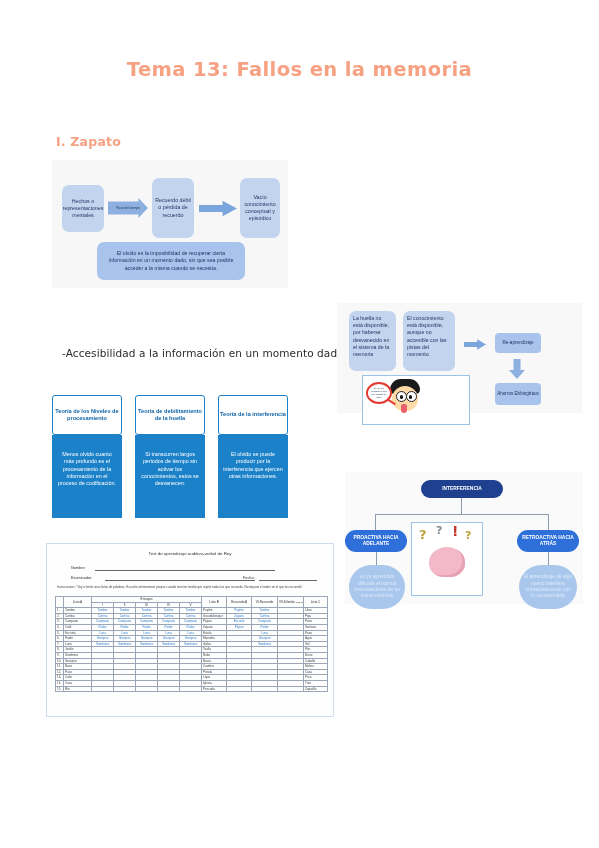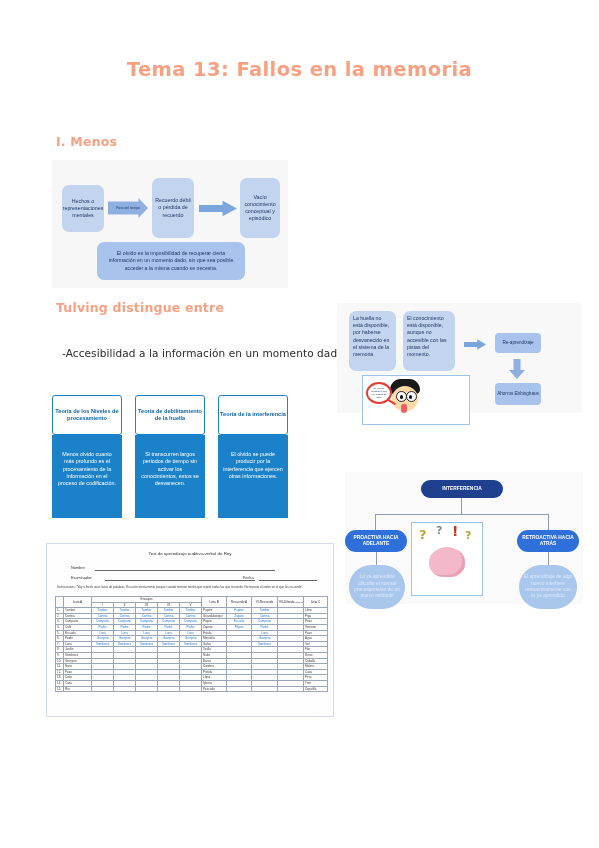--- a/index.html
+++ b/index.html
@@ -111,32 +111,31 @@
   table.rey td.l{text-align:left;color:#444;}
   table.rey th{font-size:3.1px;color:#333;font-weight:400;}
 </style>
 </head>
 <body>
 
 <div class="page">
 
   <div class="h-title">Tema 13: Fallos en la memoria</div>
 
-  <div class="h-sec" style="left:56px;top:134px;">I. Menos</div>
+  <div class="h-sec" style="left:56px;top:134px;">I. Zapato</div>
 
   <div class="fig1">
     <div class="card ctr" style="left:10px;top:25px;width:42px;height:47px;">Hechos o representaciones mentales</div>
     <div class="chev ctr" style="left:56px;top:38px;width:40px;height:20px;">Paso del tiempo</div>
     <div class="card ctr" style="left:100px;top:18px;width:42px;height:60px;">Recuerdo débil o pérdida de recuerdo</div>
     <div class="arrow2" style="left:147px;top:40px;width:38px;height:17px;"></div>
     <div class="card ctr" style="left:188px;top:18px;width:40px;height:60px;">Vacío conocimiento conceptual y episódico</div>
     <div class="note ctr" style="left:45px;top:82px;width:148px;height:38px;">El olvido es la imposibilidad de recuperar cierta información en un momento dado, sin que sea posible acceder a la misma cuando se necesita.</div>
   </div>
 
-  <div class="h-sec" style="left:56px;top:300px;">Tulving distingue entre</div>
   <div class="bullet" style="left:62px;top:347px;">-Accesibilidad a la información en un momento dado</div>
 
   <div class="fig2">
     <div class="f2col" style="left:0px;">
       <div class="f2head ctr">Teoría de los Niveles de procesamiento</div>
       <div class="f2arrow"></div>
       <div class="f2body" style="text-align:center;">Menos olvido cuanto más profundo es el procesamiento de la información en el proceso de codificación.</div>
     </div>
     <div class="f2col" style="left:83px;">
       <div class="f2head ctr">Teoría de debilitamiento de la huella</div>

